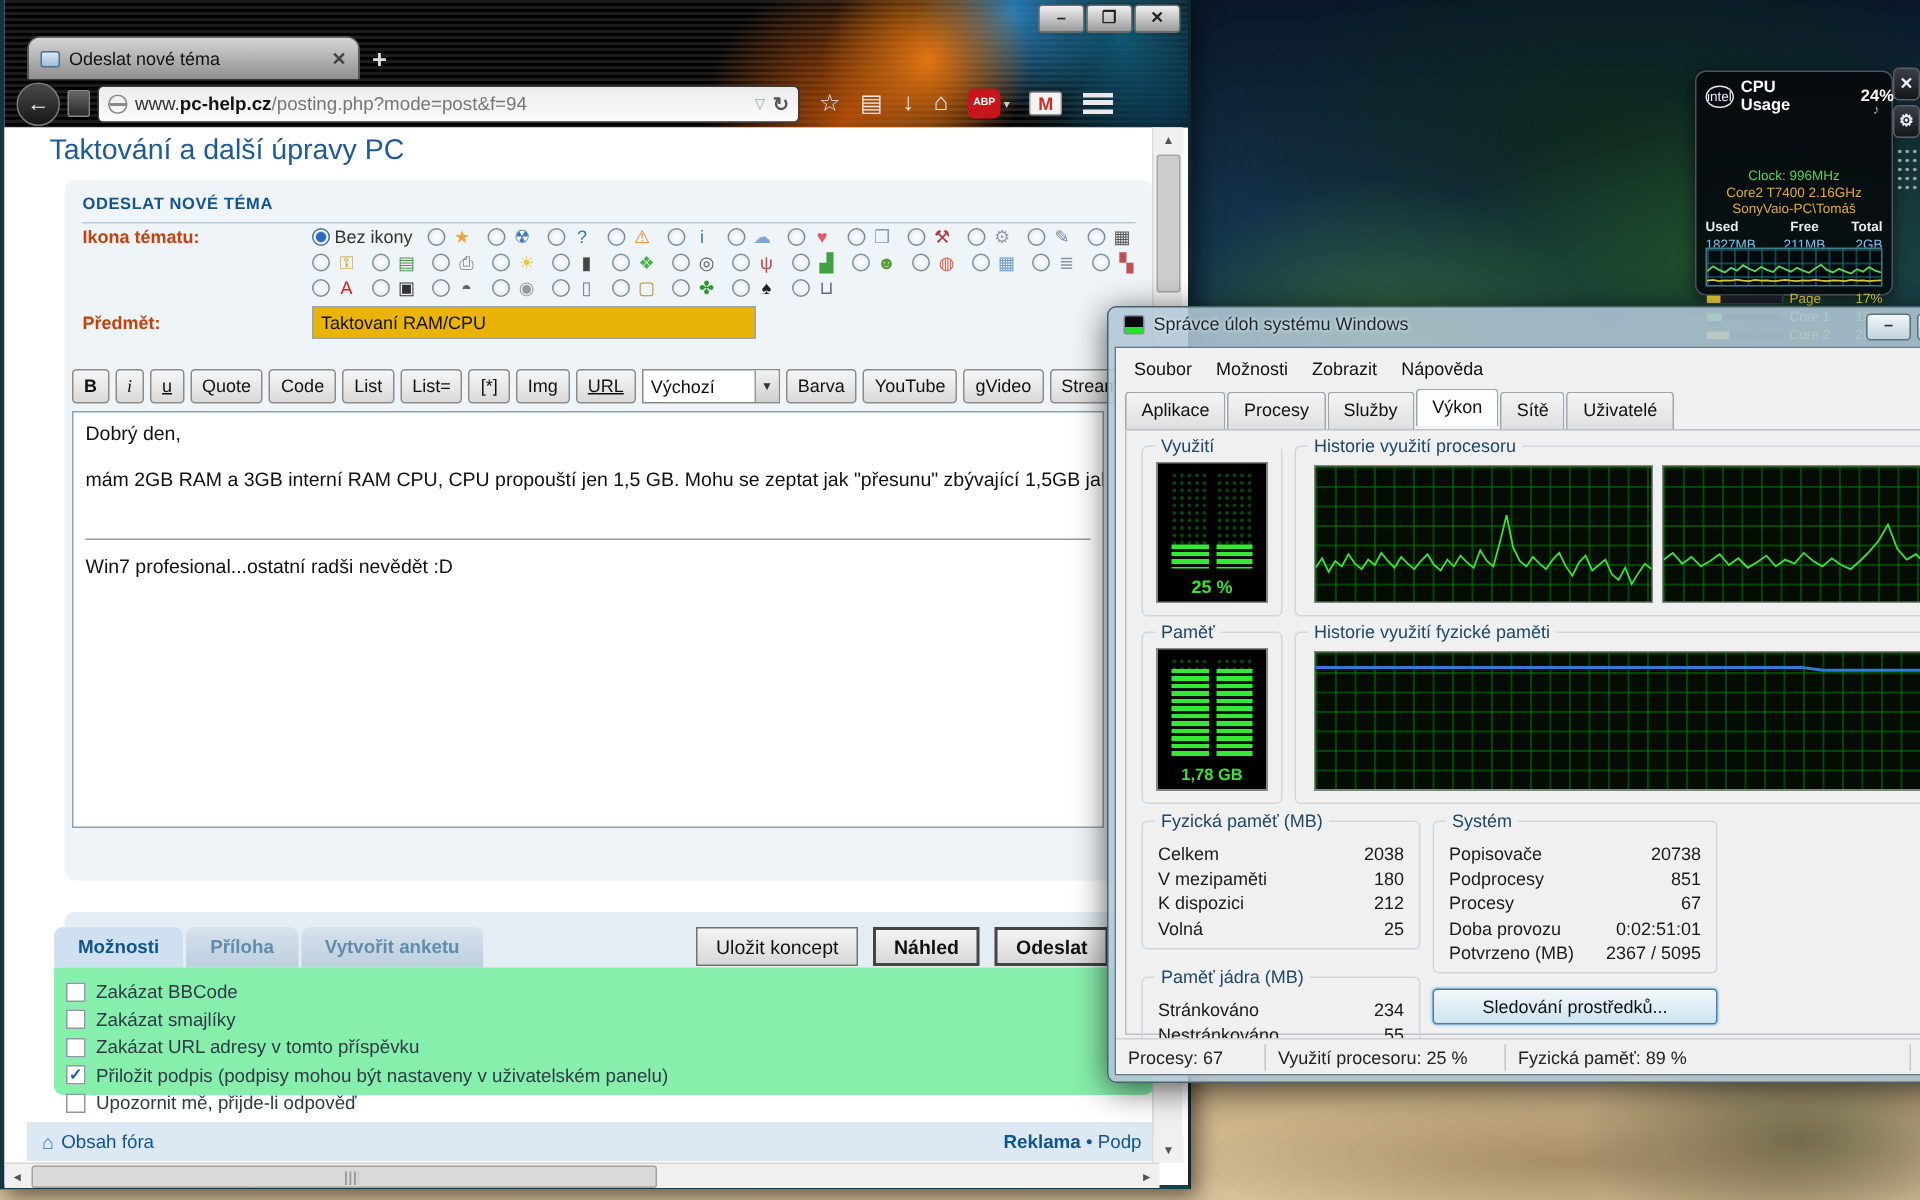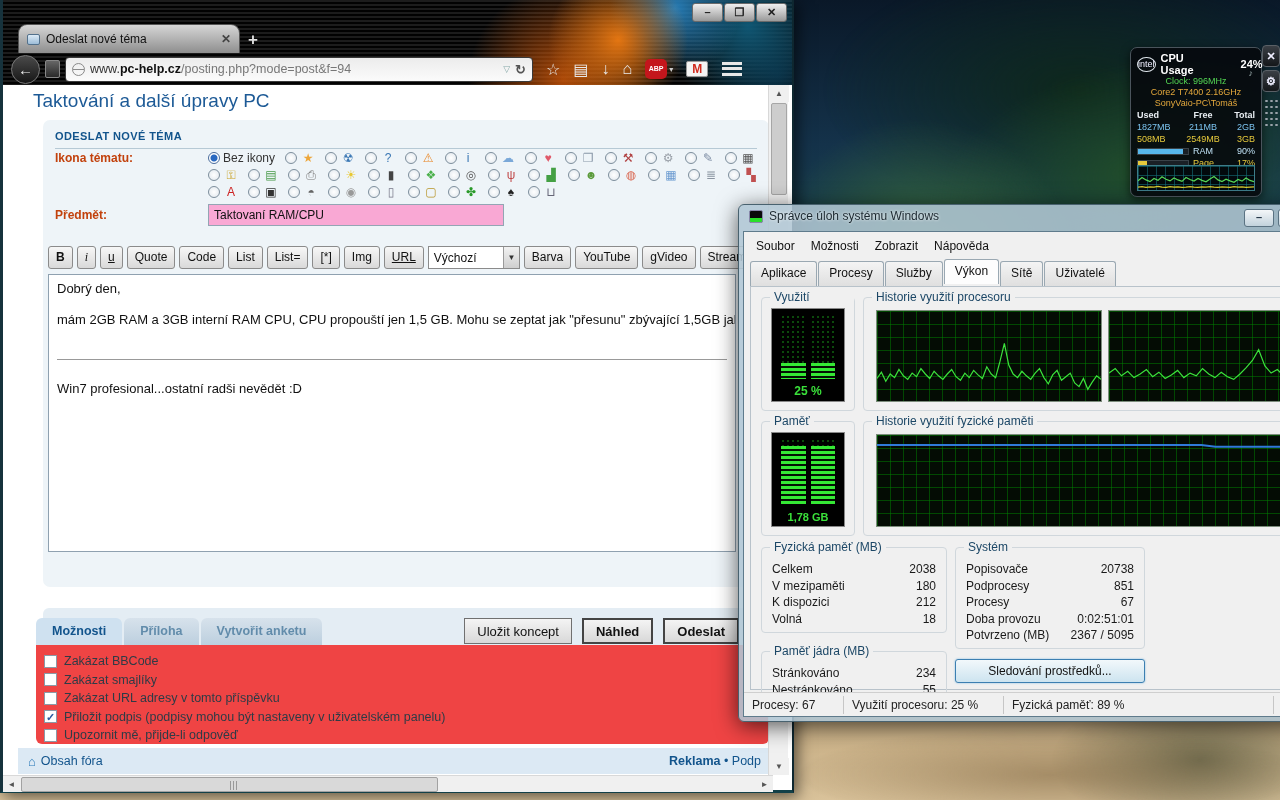--- a/index.html
+++ b/index.html
@@ -53,39 +53,39 @@
   .page-title { position:absolute; left:30px; top:5px; font-size:19px; color:#1d5a96; }
   .panel { position:absolute; left:40px; top:35px; width:726px; height:467px; background:#eef4f8; border-radius:7px; }
   .panel-h { position:absolute; left:12px; right:12px; top:10px; font-size:11px; font-weight:bold; letter-spacing:.4px; color:#12548c; border-bottom:1px solid #b6c9d5; padding-bottom:6px; }
   .lbl { position:absolute; left:12px; font-size:12px; font-weight:bold; color:#c2410c; }
   .icon-rows { position:absolute; left:165px; top:29px; width:555px; }
   .icon-line { height:17px; display:flex; align-items:center; white-space:nowrap; }
   .radio { display:inline-block; width:12px; height:12px; border-radius:50%; background:radial-gradient(#fff,#dfe6ec); border:1px solid #7d8e9c; margin-right:3px; flex:none; }
   .radio.on { background:radial-gradient(circle,#2a69c0 0 3px,#fff 4px); border-color:#4a6c9c; }
   .noicon-lbl { font-size:12px; color:#333; margin-right:10px; }
   .ticon { width:16px; font-size:12px; line-height:14px; margin-right:9px; text-align:center; flex:none; }
-  .subj-input { position:absolute; left:165px; top:84px; width:296px; height:22px; border:1px solid #93a5b4; font-size:12px; padding:2px 5px; color:#111; background:#f9a8d4; font-family:"Liberation Sans",sans-serif; }
+  .subj-input { position:absolute; left:165px; top:84px; width:296px; height:22px; border:1px solid #93a5b4; font-size:12px; padding:2px 5px; color:#111; background:#eab308; font-family:"Liberation Sans",sans-serif; }
   .bbrow { position:absolute; left:5px; top:126px; display:flex; gap:4px; align-items:center; }
   .bbtn { height:23px; padding:0 7px; background:linear-gradient(#f7f7f7,#d9d9d9); border:1px solid #8b8b8b; border-radius:3px; font-size:12px; color:#111; line-height:21px; white-space:nowrap; }
   .bbtn.bold { font-weight:bold; } .bbtn.ital { font-style:italic; font-family:"Liberation Serif",serif; } .bbtn.und { text-decoration:underline; }
   .bbsel { height:23px; width:92px; background:#fff; border:1px solid #8b8b8b; font-size:12px; color:#111; display:flex; align-items:center; }
   .bbsel span.v { flex:1; padding-left:5px; }
   .bbsel span.a { width:16px; height:100%; background:linear-gradient(#f2f2f2,#cfcfcf); border-left:1px solid #9a9a9a; font-size:8px; color:#333; text-align:center; line-height:21px; }
   .msgarea { position:absolute; left:5px; top:154px; width:688px; height:278px; background:#fff; border:1px solid #8fa1b0; font-size:13px; color:#111; padding:6px 8px; overflow:hidden; }
   .msg-l3 { margin-top:16px; white-space:nowrap; }
   .sig-sep { margin-top:32px; border-top:1px solid #999; }
-  .sig { margin-top:21px; }
+  .sig { margin-top:10px; }
   .btnstrip { position:absolute; left:40px; top:523px; width:726px; height:46px; background:#e4edf4; border-radius:6px; display:flex; align-items:center; justify-content:flex-end; gap:10px; padding-right:30px; }
   .abtn { height:26px; padding:0 12px; background:linear-gradient(#f4f4f4,#d8d8d8); border:1px solid #707070; font-size:13px; color:#111; }
   .abtn.strong { font-weight:bold; border:2px solid #444; }
   .opt-tabs { position:absolute; left:33px; top:533px; display:flex; gap:2px; }
   .otab { height:27px; padding:0 16px; border-radius:6px 6px 0 0; font-size:12.5px; font-weight:bold; line-height:27px; }
   .otab.active { background:#cfe1f0; color:#12548c; }
   .otab.idle { background:linear-gradient(#d7e2ec,#bccfde); color:#628cab; }
-  .chkpanel { position:absolute; left:33px; top:560px; width:733px; height:99px; background:#ef4444; border-radius:0 6px 6px 6px; padding:7px 0 0 8px; }
+  .chkpanel { position:absolute; left:33px; top:560px; width:733px; height:85px; background:#86efac; border-radius:0 6px 6px 6px; padding:7px 0 0 8px; }
   .chkrow { height:18.5px; display:flex; align-items:center; font-size:12.5px; color:#2e3b46; }
   .chk { width:13px; height:13px; border:1px solid #8a9aa8; background:#fff; margin-right:7px; font-size:11px; line-height:12px; text-align:center; color:#2a5aa0; font-weight:bold; flex:none; }
   .footer { position:absolute; left:15px; top:663px; width:753px; height:26px; background:#dcE9f4; background:#dce9f4; display:flex; align-items:center; padding:0 10px; }
   .home-ic { color:#2a7ab8; font-size:13px; margin-right:5px; }
   .foot-link { font-size:12.5px; color:#12548c; }
   .foot-right { margin-left:auto; font-size:12.5px; color:#12548c; white-space:nowrap; }
   .foot-right b { font-weight:bold; }
 
   
   .vsb { position:absolute; right:4px; top:85px; width:20px; height:690px; background:#f0f0f0; border-left:1px solid #d8d8d8; }
@@ -129,21 +129,21 @@
   .tm-status { position:absolute; left:0px; right:-10px; bottom:0; height:24px; background:#f0f0f0; border-top:1px solid #cfcfcf; display:flex; font-size:12px; color:#222; align-items:center; }
   .tm-status .cell { padding:0 8px; border-right:1px solid #c6c6c6; height:18px; line-height:18px; }
 
   
   .gadget { position:absolute; left:1130px; top:47px; width:132px; height:150px; background:rgba(6,8,12,.88); border:1px solid #4a545c; border-radius:7px; color:#fff; box-shadow:0 3px 10px rgba(0,0,0,.6); }
   .g-r1 { display:flex; align-items:center; gap:5px; padding:4px 6px 0 6px; }
   .intel { width:30px; height:15px; border:1.5px solid #dfe6ec; border-radius:50%; font-size:9px; line-height:12px; text-align:left; color:#eef; }
   .g-title { font-size:11px; font-weight:bold; flex:1; }
   .g-usage { font-size:11px; font-weight:bold;margin-left:42px; }
   .g-line { text-align:center; font-size:9px; line-height:11px; white-space:nowrap; }
-  .g-clock { color:#53d653; }
+  .g-clock { color:#53d653;margin-top:36px; }
   .g-model,.g-machine { color:#e3a83c; }
   .g-note { position:absolute; right:8px; top:20px; color:#9aa; font-size:9px; }
   .g-tbl { display:flex; font-size:9px; line-height:11px; padding:1px 6px 0 6px; }
   .g-tbl .c1 { width:44px; text-align:left; } .g-tbl .c2 { flex:1; text-align:center; } .g-tbl .c3 { width:30px; text-align:right; }
   .g-tbl.head { color:#e8edf2; font-weight:bold; }
   .g-meter { display:flex; align-items:center; font-size:9px; line-height:12px; padding:0 6px; gap:4px; }
   .g-track { width:52px; height:7px; background:#1a2026; border:1px solid #394248; flex:none; }
   .g-fill { height:100%; }
   .g-mlabel { flex:1; text-align:left; }
   .g-mval { width:26px; text-align:right; }
@@ -525,21 +525,21 @@
             <div class="stat-row">
               <span class="sl">V mezipaměti</span>
               <span class="sv">180</span>
             </div>
             <div class="stat-row">
               <span class="sl">K dispozici</span>
               <span class="sv">212</span>
             </div>
             <div class="stat-row">
               <span class="sl">Volná</span>
-              <span class="sv">18</span>
+              <span class="sv">25</span>
             </div>
           </div>
       </div>
       <div class="grp stat-grp" style="left:10px;top:364px;width:186px;height:54px">
         <div class="cap">Paměť jádra (MB)</div>
         <div>
             <div class="stat-row">
               <span class="sl">Stránkováno</span>
               <span class="sv">234</span>
             </div>

